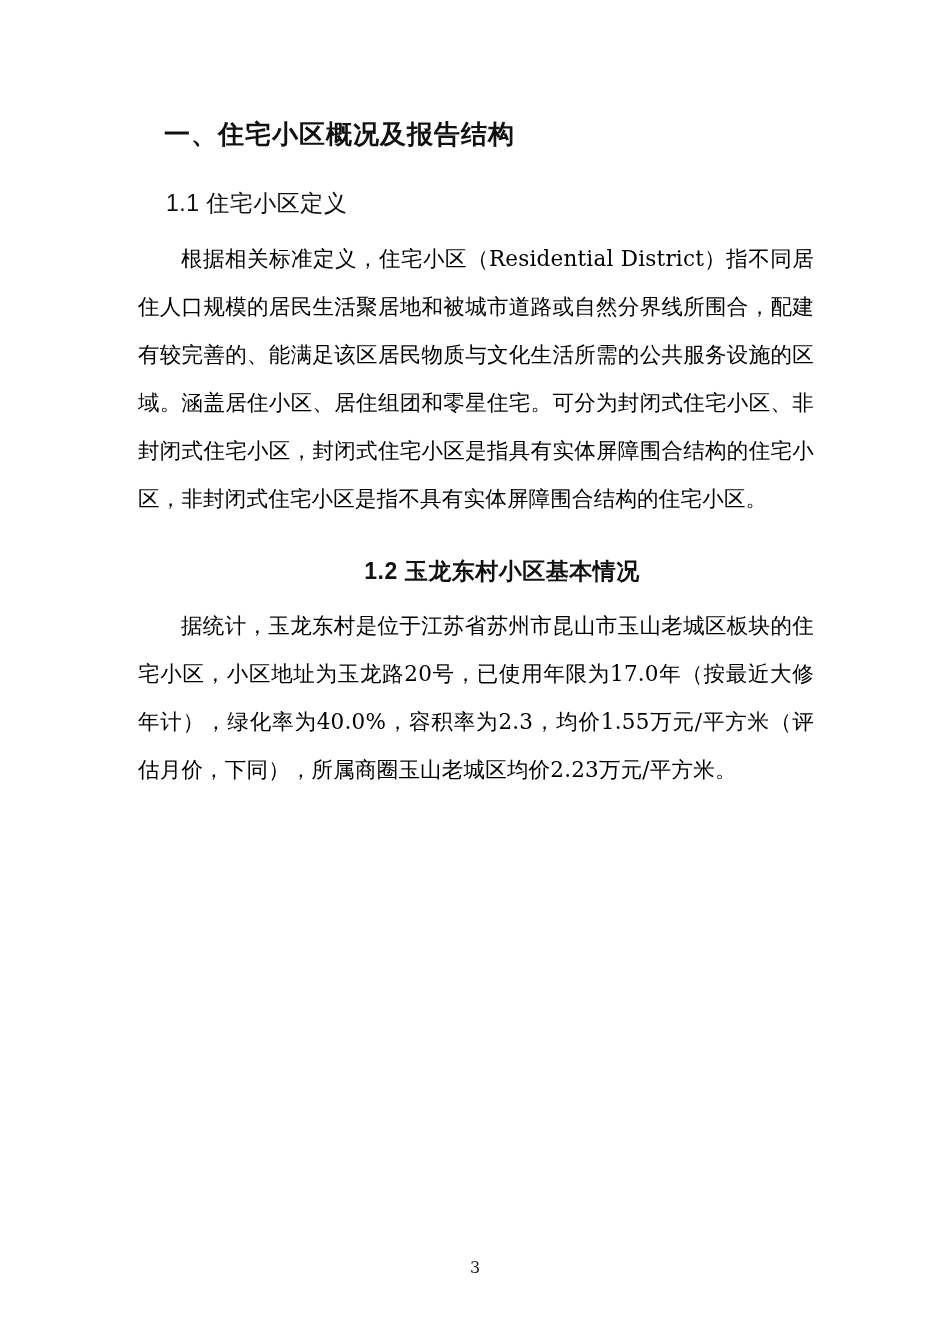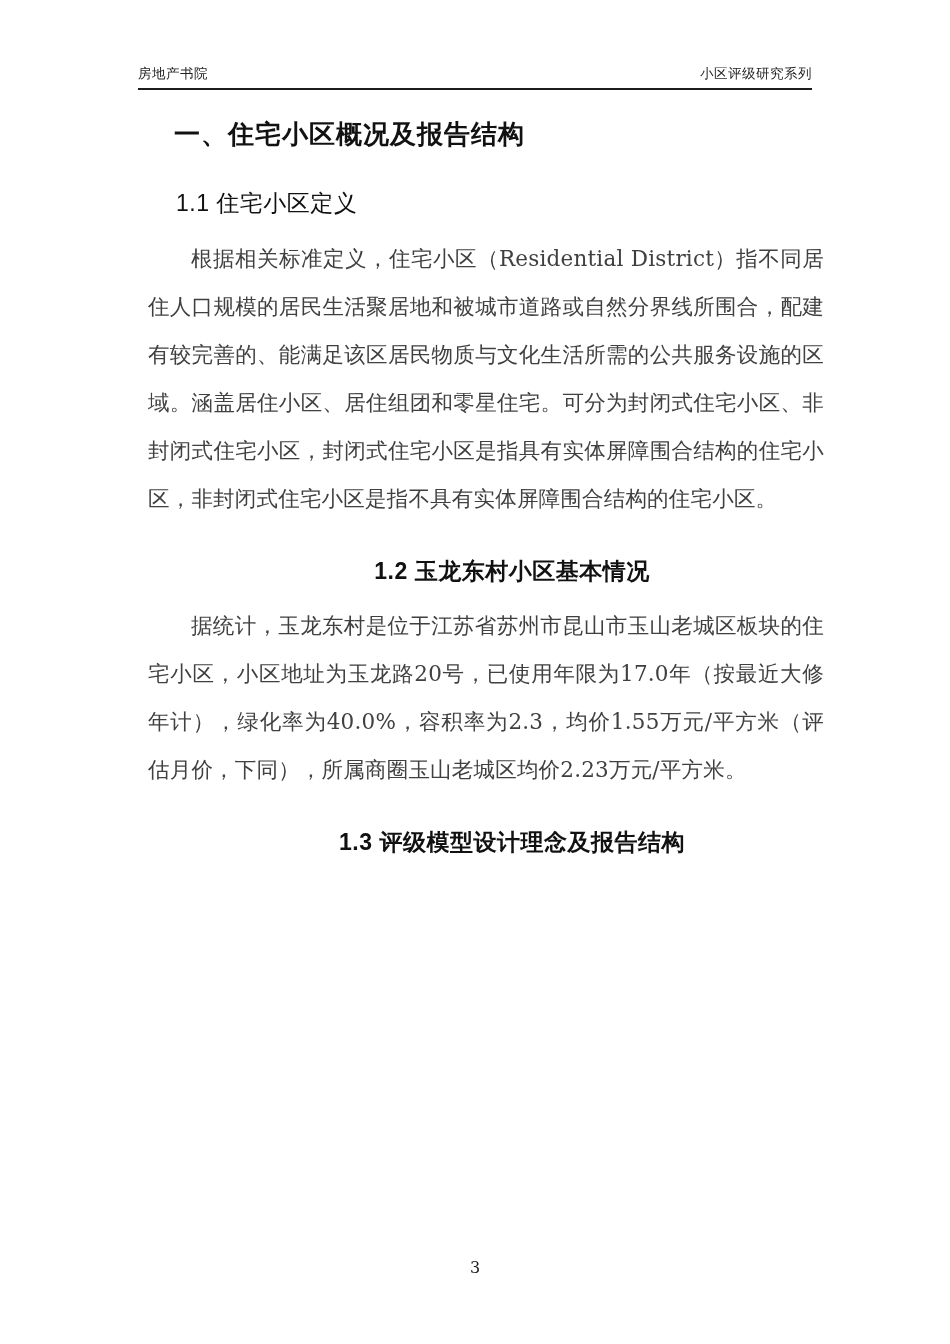--- a/index.html
+++ b/index.html
@@ -40,21 +40,21 @@
     line-height: 1.2;
     letter-spacing: 0.5px;
     color: #1f1f1f;
   }
   .page-header .hdr-left  { text-align: left; }
   .page-header .hdr-right { text-align: right; }
 
   
   .content {
     position: absolute;
-    left: 148px;
+    left: 138px;
     top: 110px;
     width: 676px;
   }
 
   
   h1.section-title {
     font-family: "Liberation Sans", sans-serif;
     font-weight: bold;
     font-size: 26px;
     line-height: 1.25;
@@ -87,21 +87,21 @@
   
   p.body-text {
     font-family: "DejaVu Serif", serif;
     font-size: 21.5px;
     line-height: 48px;
     text-align: justify;
     text-justify: inter-character;
     text-indent: 2em;
     letter-spacing: 0.2px;
     margin: 18px 0 0 0;
-    color: #404040;
+    color: #000000;
     word-break: break-all;
   }
   p.body-text.tight { margin-top: 14px; }
 
   
   .page-footer {
     position: absolute;
     left: 0;
     right: 0;
     top: 1258px;
@@ -109,37 +109,32 @@
     font-family: "DejaVu Serif", serif;
     font-size: 16px;
     color: #1a1a1a;
   }
 </style>
 </head>
 <body>
 
 <div class="page">
 
-  <div class="page-header">
-    <span class="hdr-left">房地产书院</span>
-    <span class="hdr-right">小区评级研究系列</span>
-  </div>
 
   <div class="content">
 
     <h1 class="section-title">一、住宅小区概况及报告结构</h1>
 
     <h2 class="sub-title light">1.1  住宅小区定义</h2>
 
     <p class="body-text">根据相关标准定义，住宅小区（Residential District）指不同居住人口规模的居民生活聚居地和被城市道路或自然分界线所围合，配建有较完善的、能满足该区居民物质与文化生活所需的公共服务设施的区域。涵盖居住小区、居住组团和零星住宅。可分为封闭式住宅小区、非封闭式住宅小区，封闭式住宅小区是指具有实体屏障围合结构的住宅小区，非封闭式住宅小区是指不具有实体屏障围合结构的住宅小区。</p>
 
     <h2 class="sub-title bold">1.2  玉龙东村小区基本情况</h2>
 
     <p class="body-text tight">据统计，玉龙东村是位于江苏省苏州市昆山市玉山老城区板块的住宅小区，小区地址为玉龙路20号，已使用年限为17.0年（按最近大修年计），绿化率为40.0%，容积率为2.3，均价1.55万元/平方米（评估月价，下同），所属商圈玉山老城区均价2.23万元/平方米。</p>
 
-    <h2 class="sub-title bold">1.3  评级模型设计理念及报告结构</h2>
 
 
   </div>
 
   <div class="page-footer">3</div>
 
 </div>
 
 </body></html>

